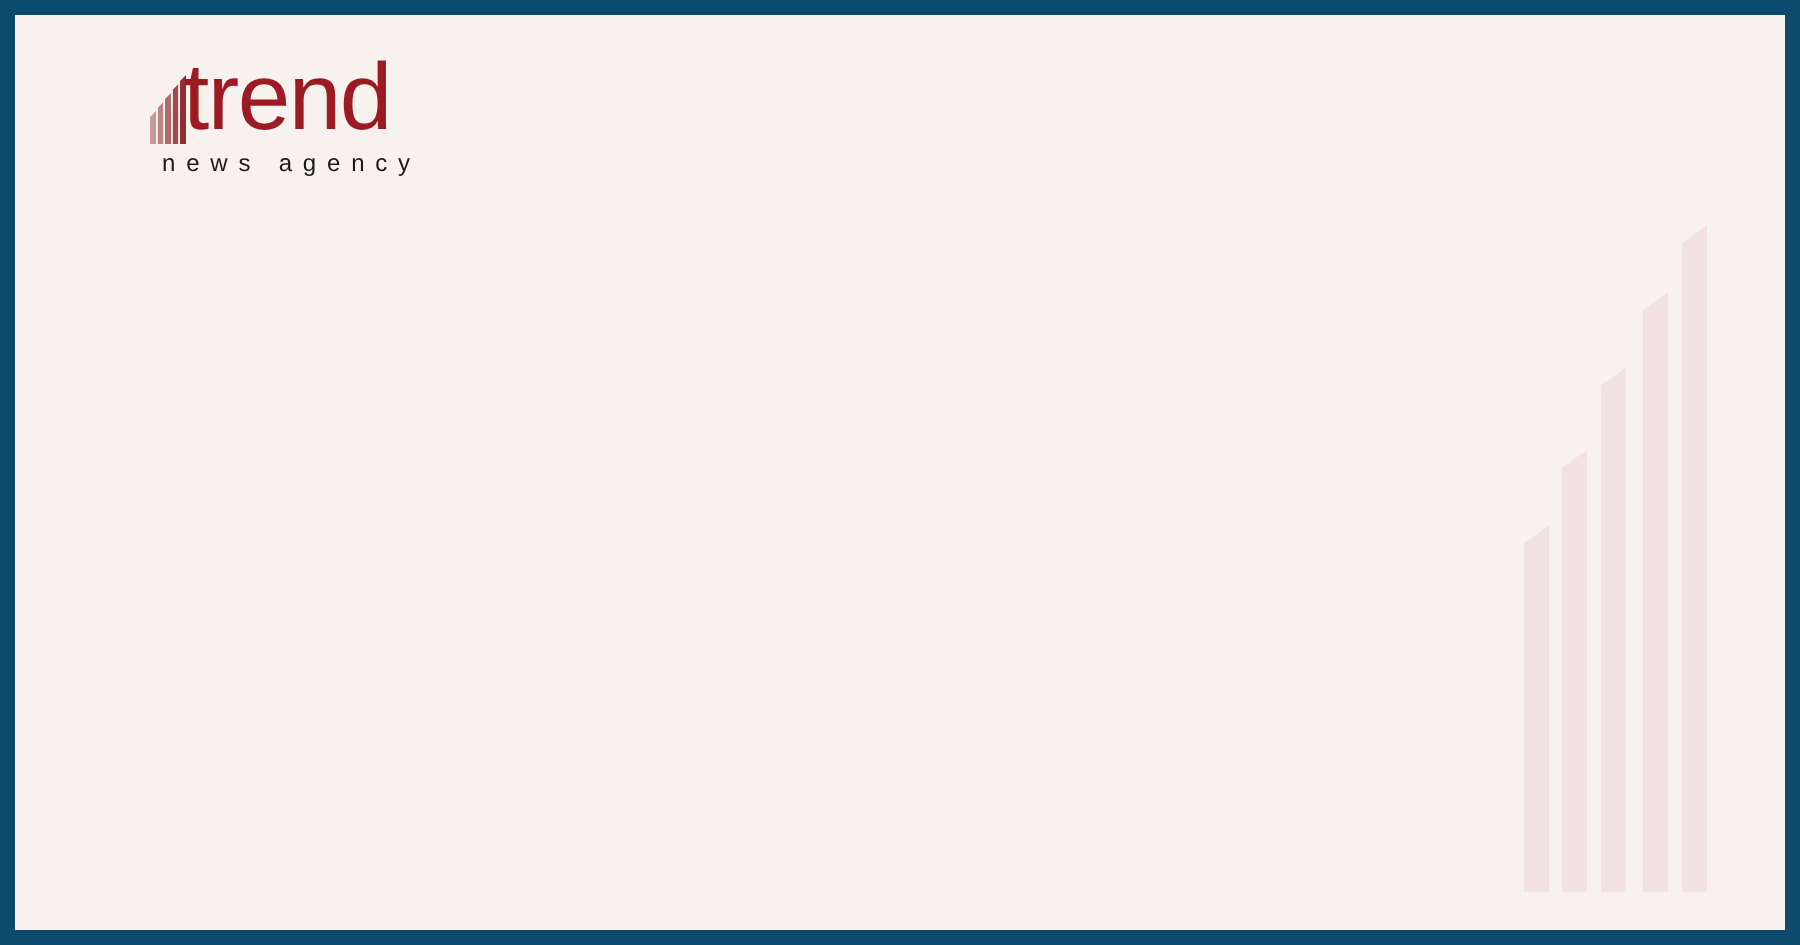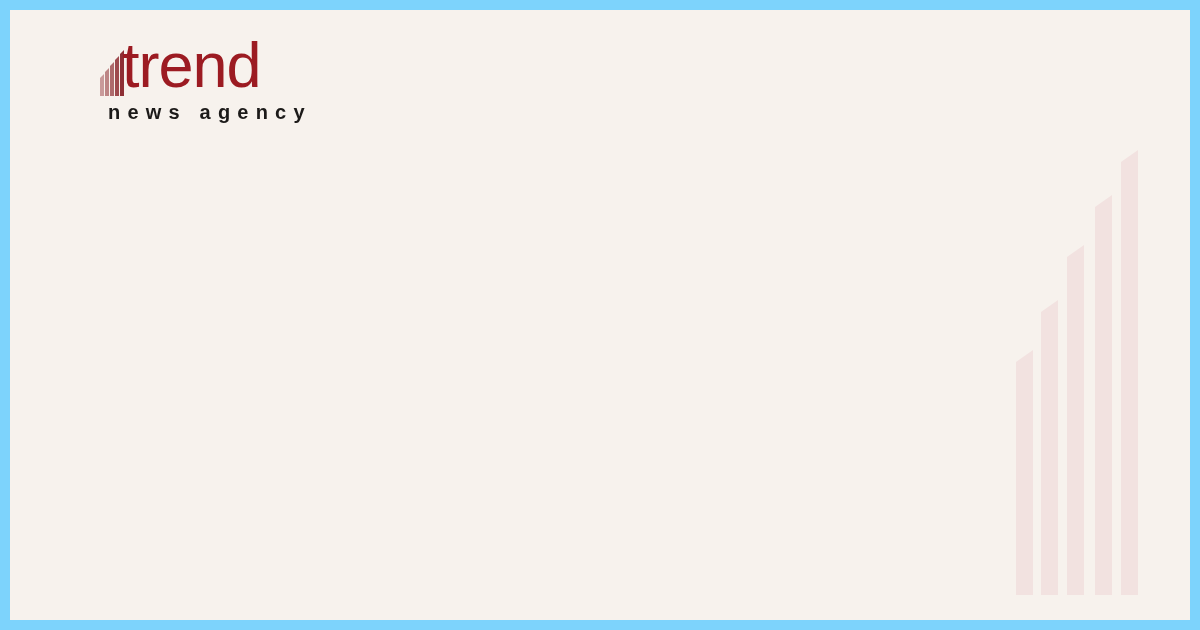--- a/index.html
+++ b/index.html
@@ -4,21 +4,21 @@
 <style>
   html, body {
     margin: 0;
     padding: 0;
     background: #ffffff;
   }
   #card {
     position: relative;
     width: 1200px;
     height: 630px;
-    background: #7dd3fc;
+    background: #0c4a6e;
     box-sizing: border-box;
     overflow: hidden;
     font-family: "Liberation Sans", sans-serif;
   }
   
   #canvas {
     position: absolute;
     left: 10px;
     top: 10px;
     right: 10px;
@@ -83,22 +83,22 @@
     font-weight: 400;
     color: #9c1b22;
     letter-spacing: -1px;
     line-height: 1;
   }
   #logo-tagline {
     position: absolute;
     left: 8px;
     top: 62px;
     font-family: "Liberation Sans", sans-serif;
-    font-size: 20px;
-    font-weight: 700;
+    font-size: 16px;
+    font-weight: 400;
     color: #1c1a19;
     letter-spacing: 7.2px;
     line-height: 1;
   }
 
   
   #headline {
     position: absolute;
     left: 90px;
     top: 262px;

